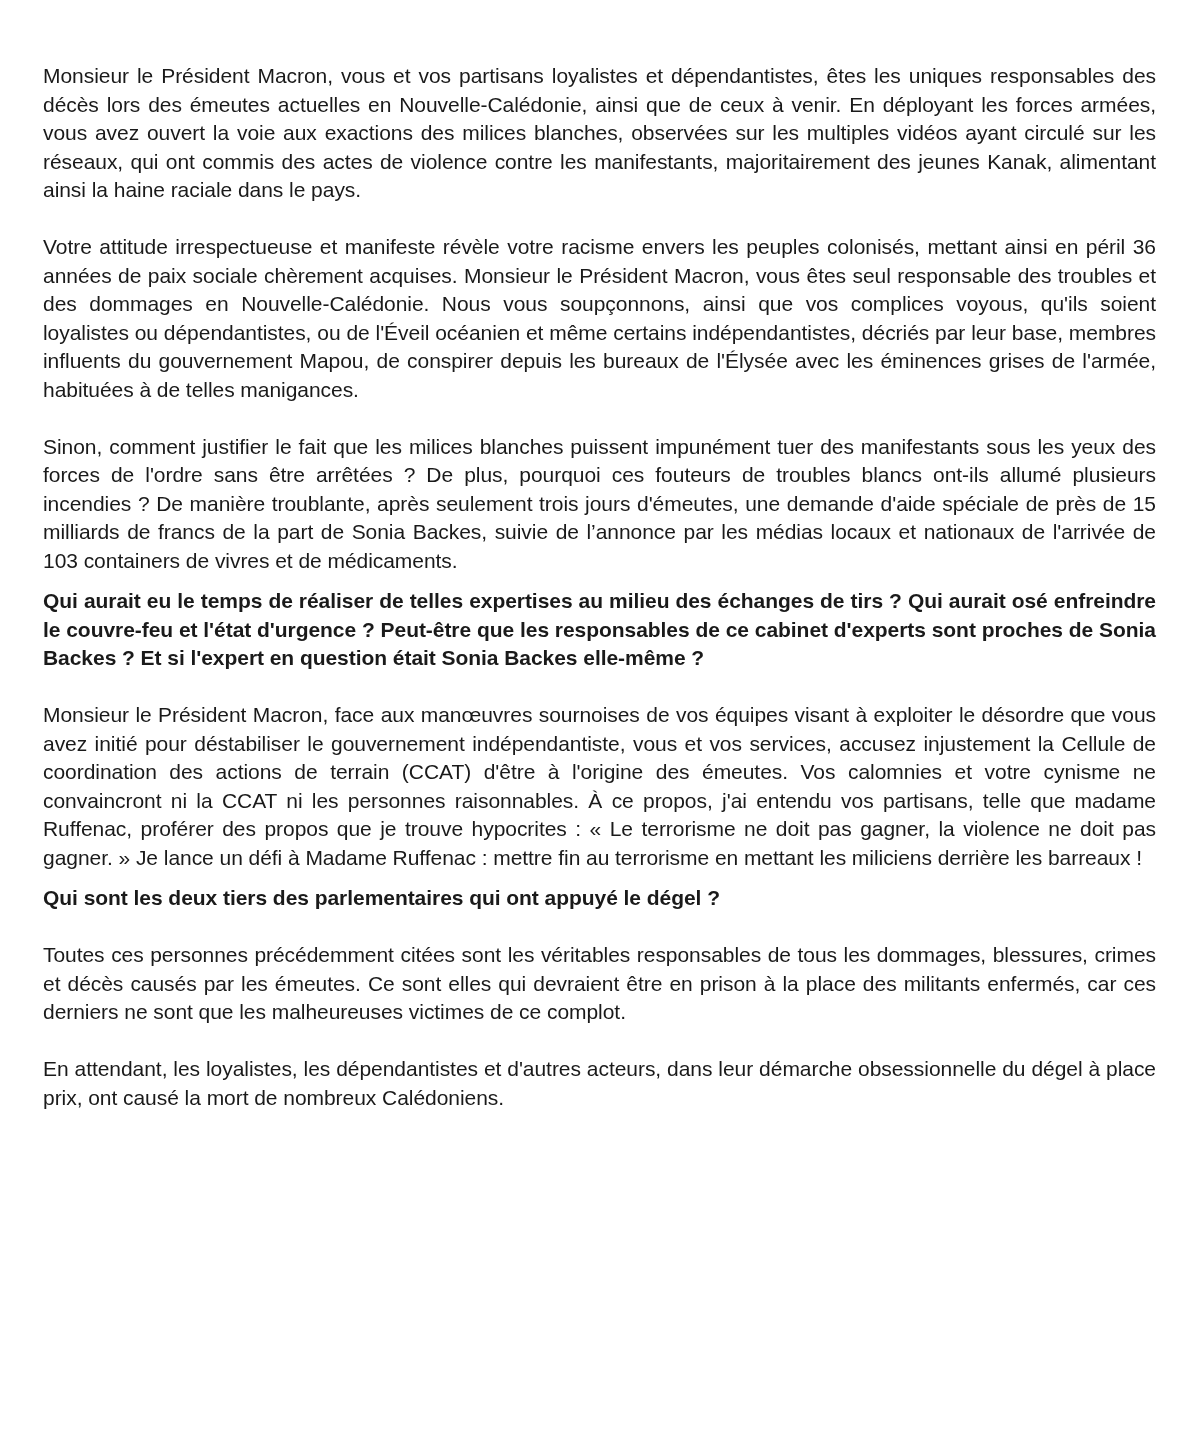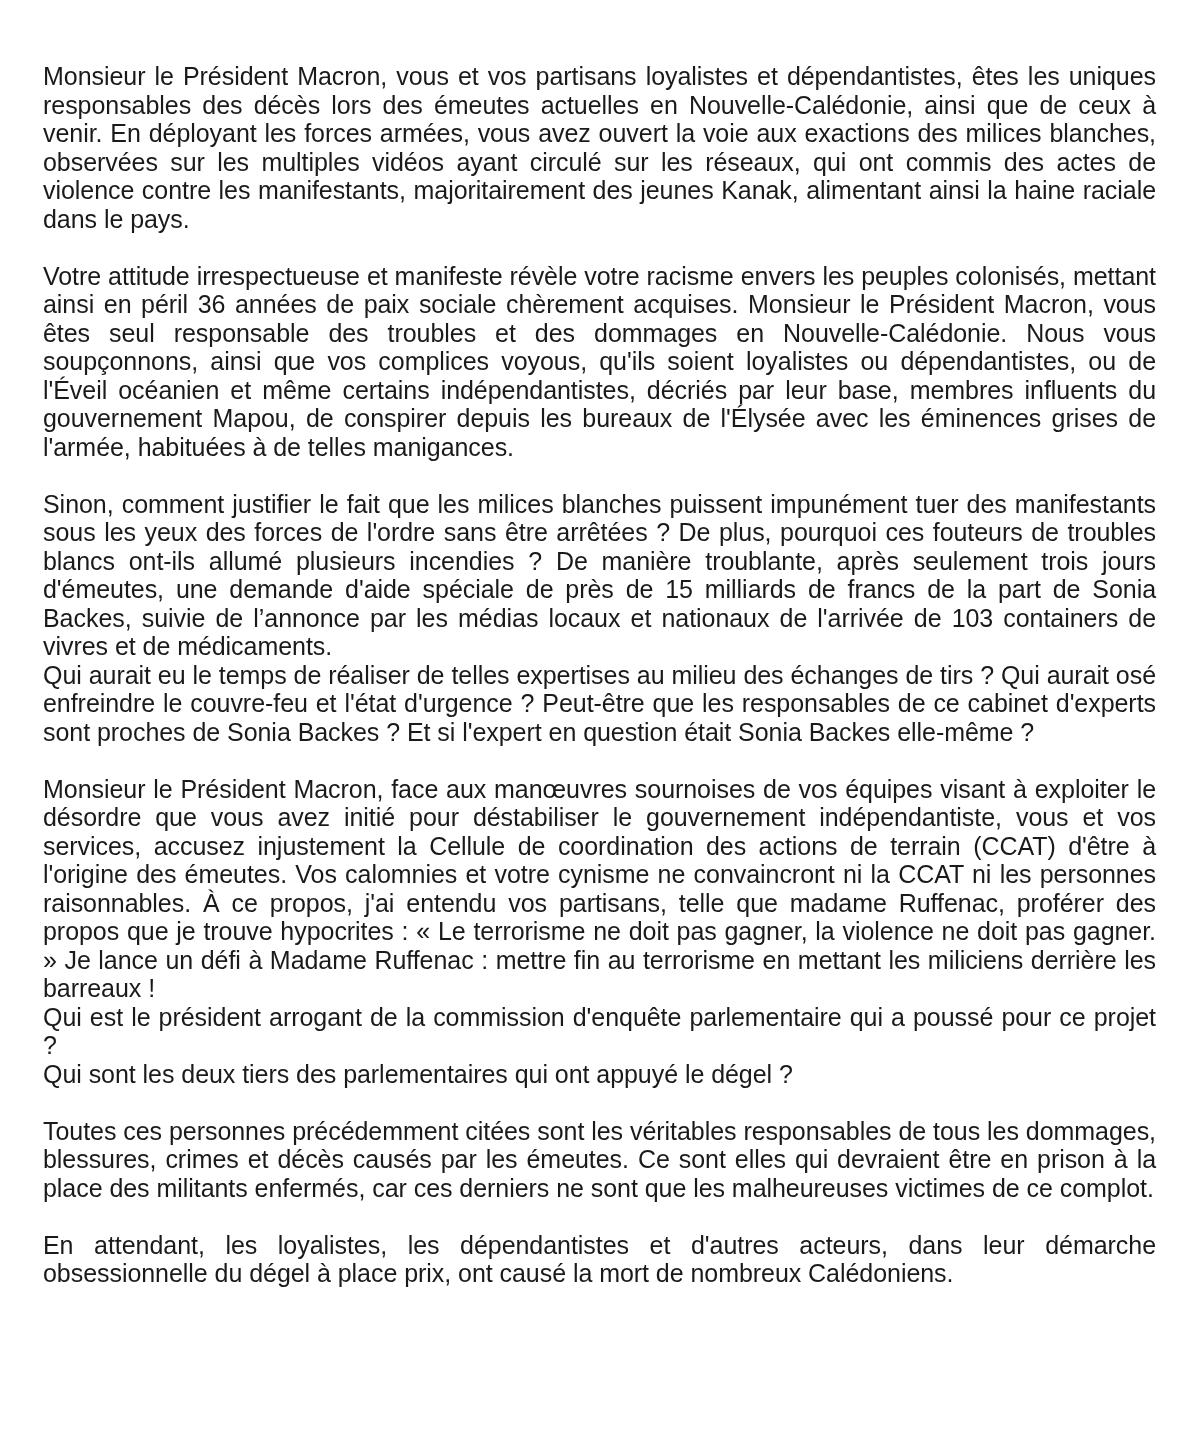--- a/index.html
+++ b/index.html
@@ -12,54 +12,54 @@
       height: 1435px;
       overflow: hidden;
       position: relative;
     }
     .doc {
       position: absolute;
       left: 43px;
       top: 62px;
       width: 1113px;
       font-family: "Liberation Sans", sans-serif;
-      font-size: 25px;
+      font-size: 21px;
       line-height: 28.5px;
       color: #1a1a1a;
       text-align: justify;
       text-justify: inter-word;
       letter-spacing: -0.05px;
     }
     .para {
       margin: 0 0 28.5px 0;
     }
     .line-block {
       display: block;
     }
     .para .line-block + .line-block {
-      margin-top: 0;
+      margin-top: 12px;
+      font-weight: bold;
     }
   </style>
 </head>
 <body>
 
 <div class="doc">
   <p class="para">
     <span class="line-block">Monsieur le Président Macron, vous et vos partisans loyalistes et dépendantistes, êtes les uniques responsables des décès lors des émeutes actuelles en Nouvelle-Calédonie, ainsi que de ceux à venir. En déployant les forces armées, vous avez ouvert la voie aux exactions des milices blanches, observées sur les multiples vidéos ayant circulé sur les réseaux, qui ont commis des actes de violence contre les manifestants, majoritairement des jeunes Kanak, alimentant ainsi la haine raciale dans le pays.</span>
   </p>
   <p class="para">
     <span class="line-block">Votre attitude irrespectueuse et manifeste révèle votre racisme envers les peuples colonisés, mettant ainsi en péril 36 années de paix sociale chèrement acquises. Monsieur le Président Macron, vous êtes seul responsable des troubles et des dommages en Nouvelle-Calédonie. Nous vous soupçonnons, ainsi que vos complices voyous, qu'ils soient loyalistes ou dépendantistes, ou de l'Éveil océanien et même certains indépendantistes, décriés par leur base, membres influents du gouvernement Mapou, de conspirer depuis les bureaux de l'Élysée avec les éminences grises de l'armée, habituées à de telles manigances.</span>
   </p>
   <p class="para">
     <span class="line-block">Sinon, comment justifier le fait que les milices blanches puissent impunément tuer des manifestants sous les yeux des forces de l'ordre sans être arrêtées ? De plus, pourquoi ces fouteurs de troubles blancs ont-ils allumé plusieurs incendies ? De manière troublante, après seulement trois jours d'émeutes, une demande d'aide spéciale de près de 15 milliards de francs de la part de Sonia Backes, suivie de l’annonce par les médias locaux et nationaux de l'arrivée de 103 containers de vivres et de médicaments.</span>
     <span class="line-block">Qui aurait eu le temps de réaliser de telles expertises au milieu des échanges de tirs ? Qui aurait osé enfreindre le couvre-feu et l'état d'urgence ? Peut-être que les responsables de ce cabinet d'experts sont proches de Sonia Backes ? Et si l'expert en question était Sonia Backes elle-même ?</span>
   </p>
   <p class="para">
     <span class="line-block">Monsieur le Président Macron, face aux manœuvres sournoises de vos équipes visant à exploiter le désordre que vous avez initié pour déstabiliser le gouvernement indépendantiste, vous et vos services, accusez injustement la Cellule de coordination des actions de terrain (CCAT) d'être à l'origine des émeutes. Vos calomnies et votre cynisme ne convaincront ni la CCAT ni les personnes raisonnables. À ce propos, j'ai entendu vos partisans, telle que madame Ruffenac, proférer des propos que je trouve hypocrites : « Le terrorisme ne doit pas gagner, la violence ne doit pas gagner. »  Je lance un défi à Madame Ruffenac : mettre fin au terrorisme en mettant les miliciens derrière les barreaux !</span>
-    <span class="line-block">Qui est le président arrogant de la commission d'enquête parlementaire qui a poussé pour ce projet ?</span>
     <span class="line-block">Qui sont les deux tiers des parlementaires qui ont appuyé le dégel ?</span>
   </p>
   <p class="para">
     <span class="line-block">Toutes ces personnes précédemment citées sont les véritables responsables de tous les dommages, blessures, crimes et décès causés par les émeutes. Ce sont elles qui devraient être en prison à la place des militants enfermés, car ces derniers ne sont que les malheureuses victimes de ce complot.</span>
   </p>
   <p class="para">
     <span class="line-block">En attendant, les loyalistes, les dépendantistes et d'autres acteurs, dans leur démarche obsessionnelle du dégel à place prix, ont causé la mort de nombreux Calédoniens.</span>
   </p>
 </div>
 

